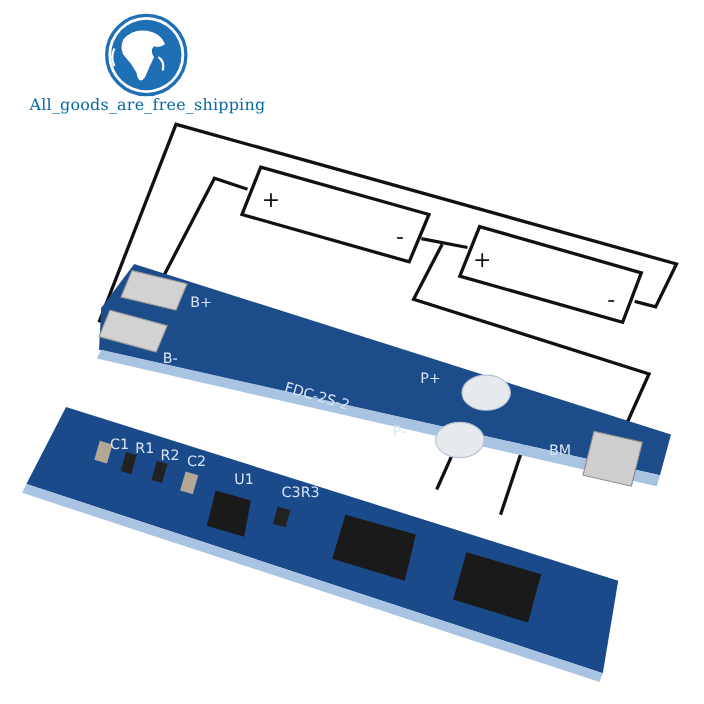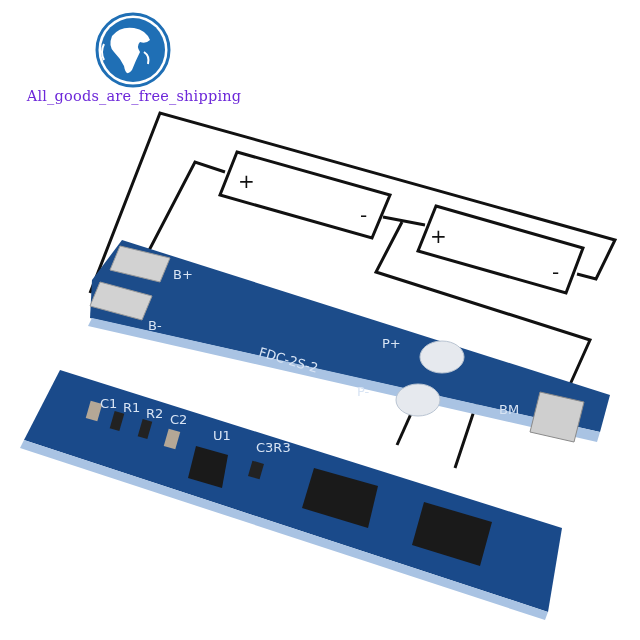--- a/index.html
+++ b/index.html
@@ -1,19 +1,19 @@
 <!DOCTYPE html>
 <html><head>
 <meta charset="utf-8">
 <style>
   html, body { margin:0; padding:0; background:#ffffff; }
   .canvas { position:relative; width:640px; height:640px; overflow:hidden; background:#ffffff; }
   .canvas svg { position:absolute; left:0; top:0; }
   .brand-text { position:absolute; left:14px; top:88px; width:240px; text-align:center;
-    font-family:"DejaVu Serif", serif; font-size:14.5px; color:#6d28d9; letter-spacing:0.2px; }
+    font-family:"DejaVu Serif", serif; font-size:14.5px; color:#0369a1; letter-spacing:0.2px; }
   .silk { font-family:"DejaVu Sans", sans-serif; fill:#d8e4f4; }
 </style>
 </head>
 <body>
 
 <div class="canvas">
   <svg width="640" height="640" viewBox="0 0 640 640">
 
     <g>
       <circle cx="133" cy="50" r="36" fill="#ffffff" stroke="#1f6fb5" stroke-width="3"></circle>

